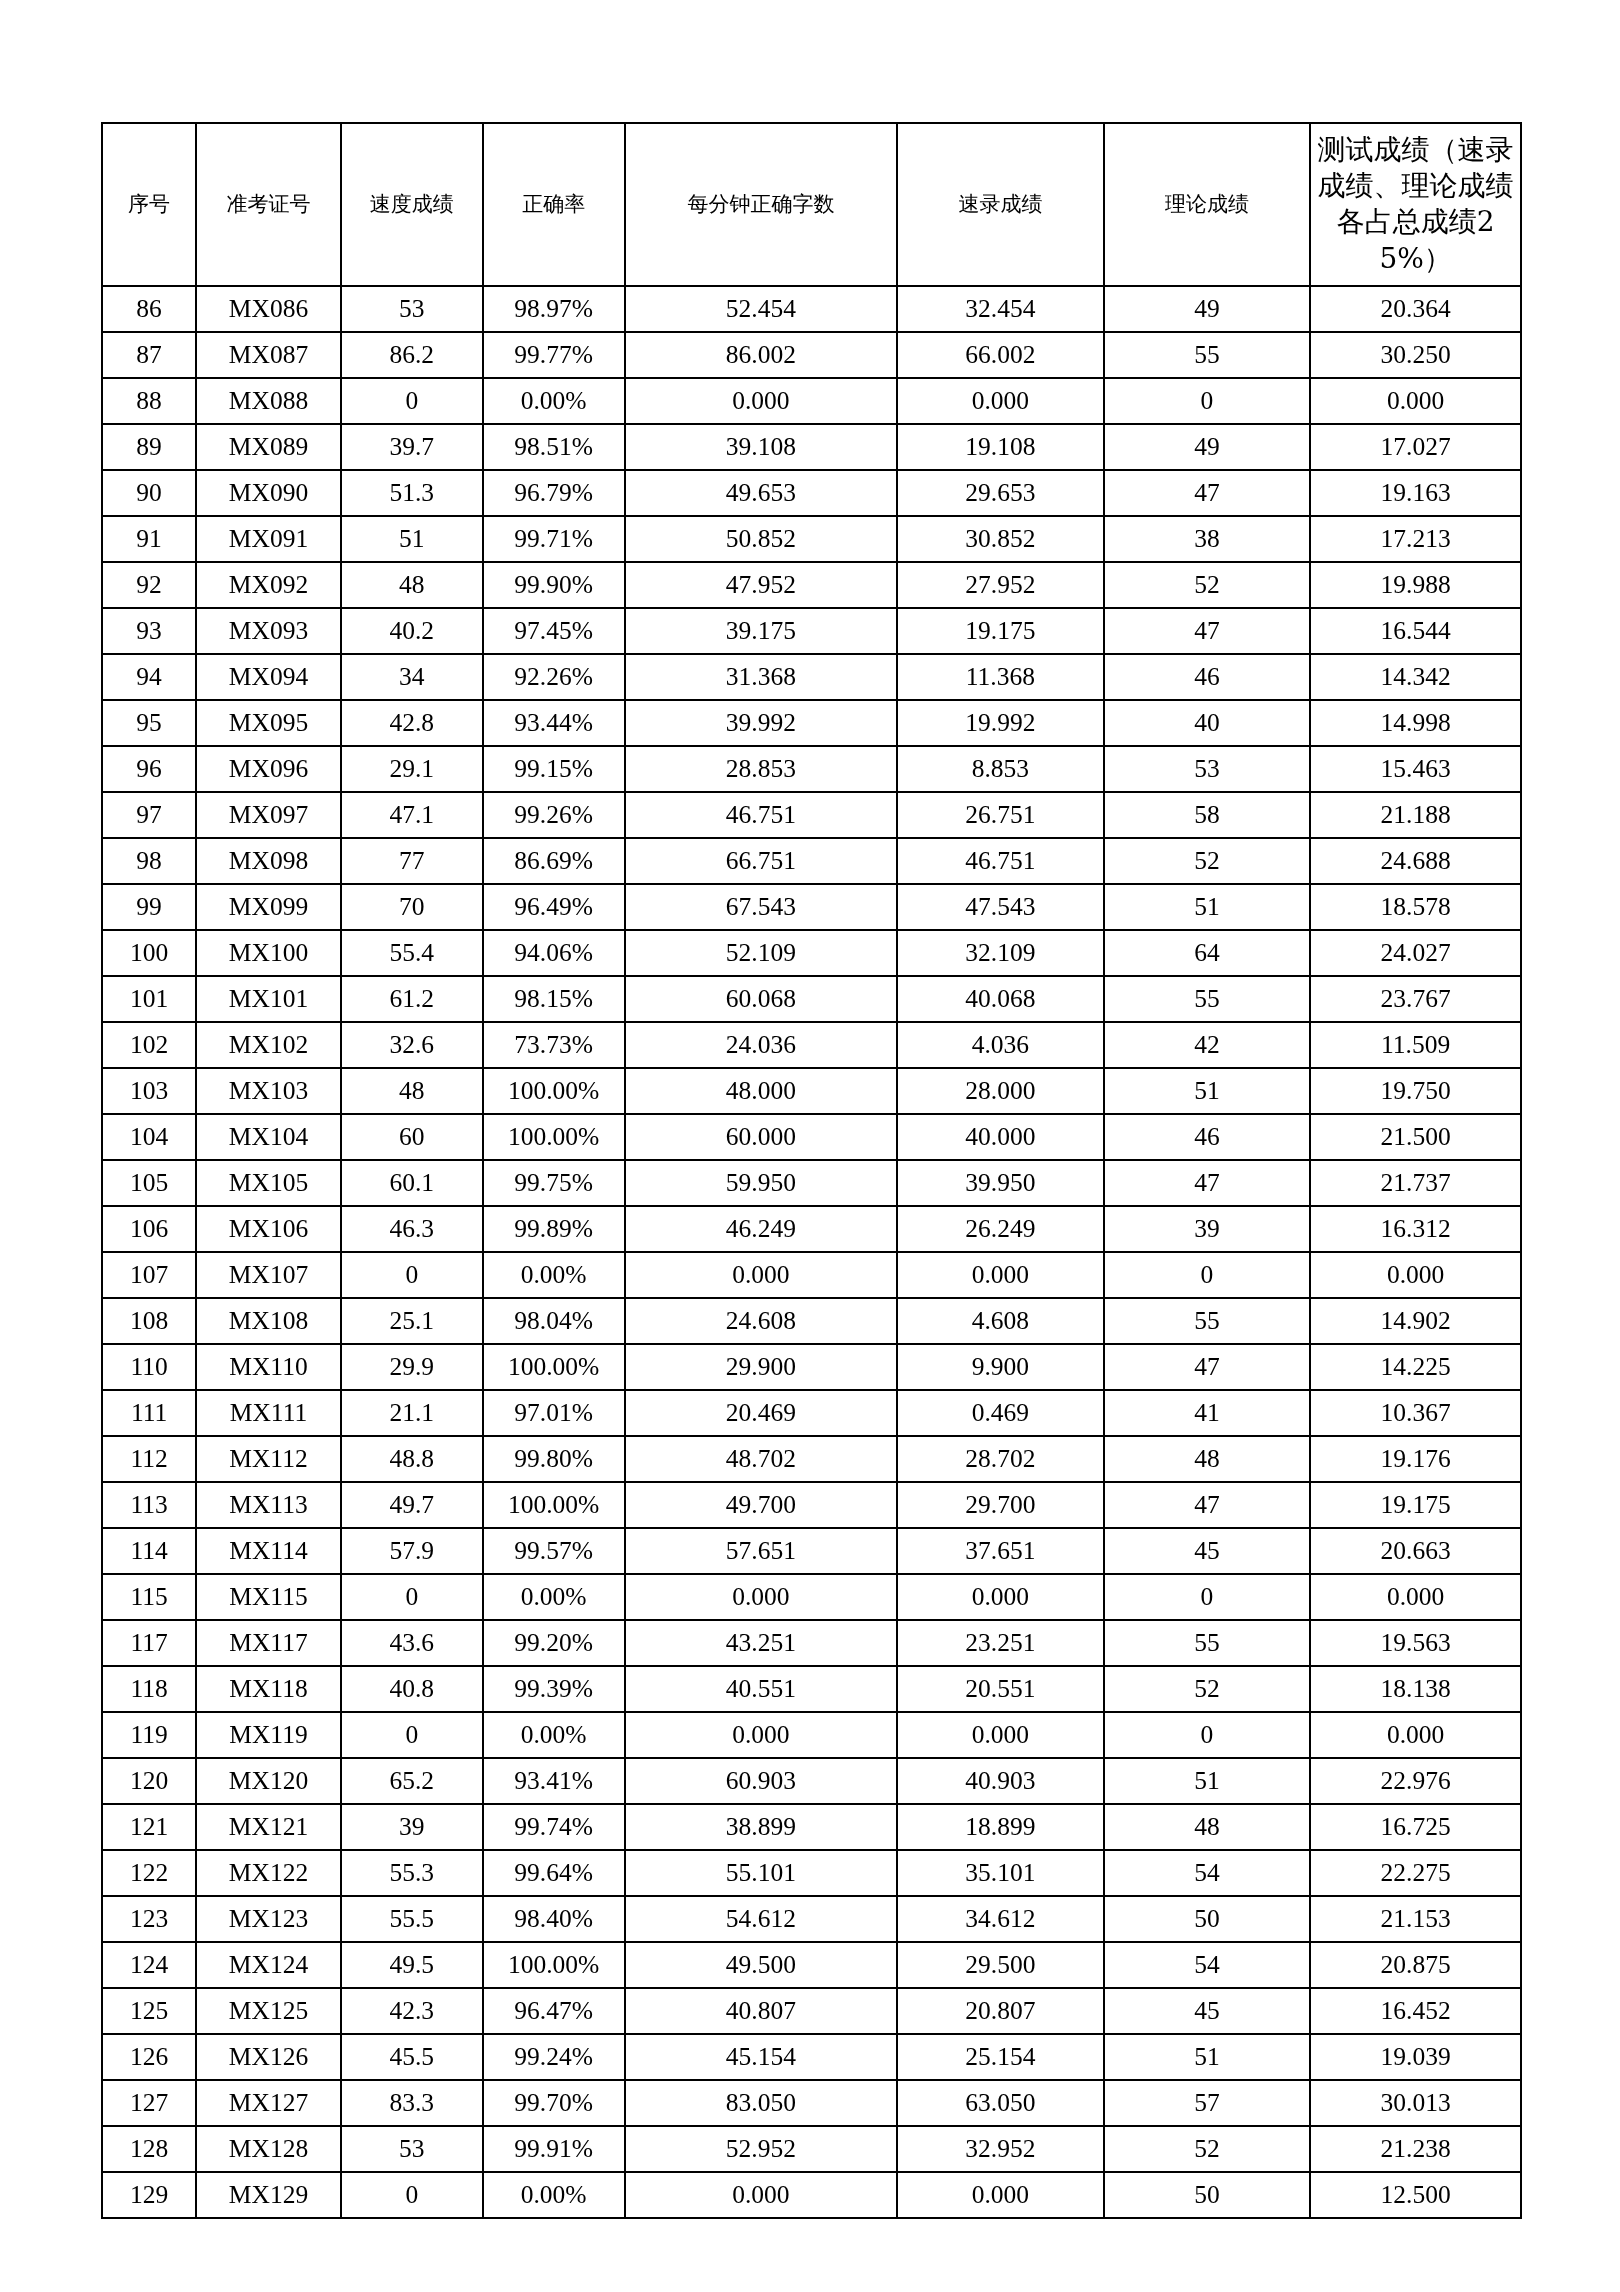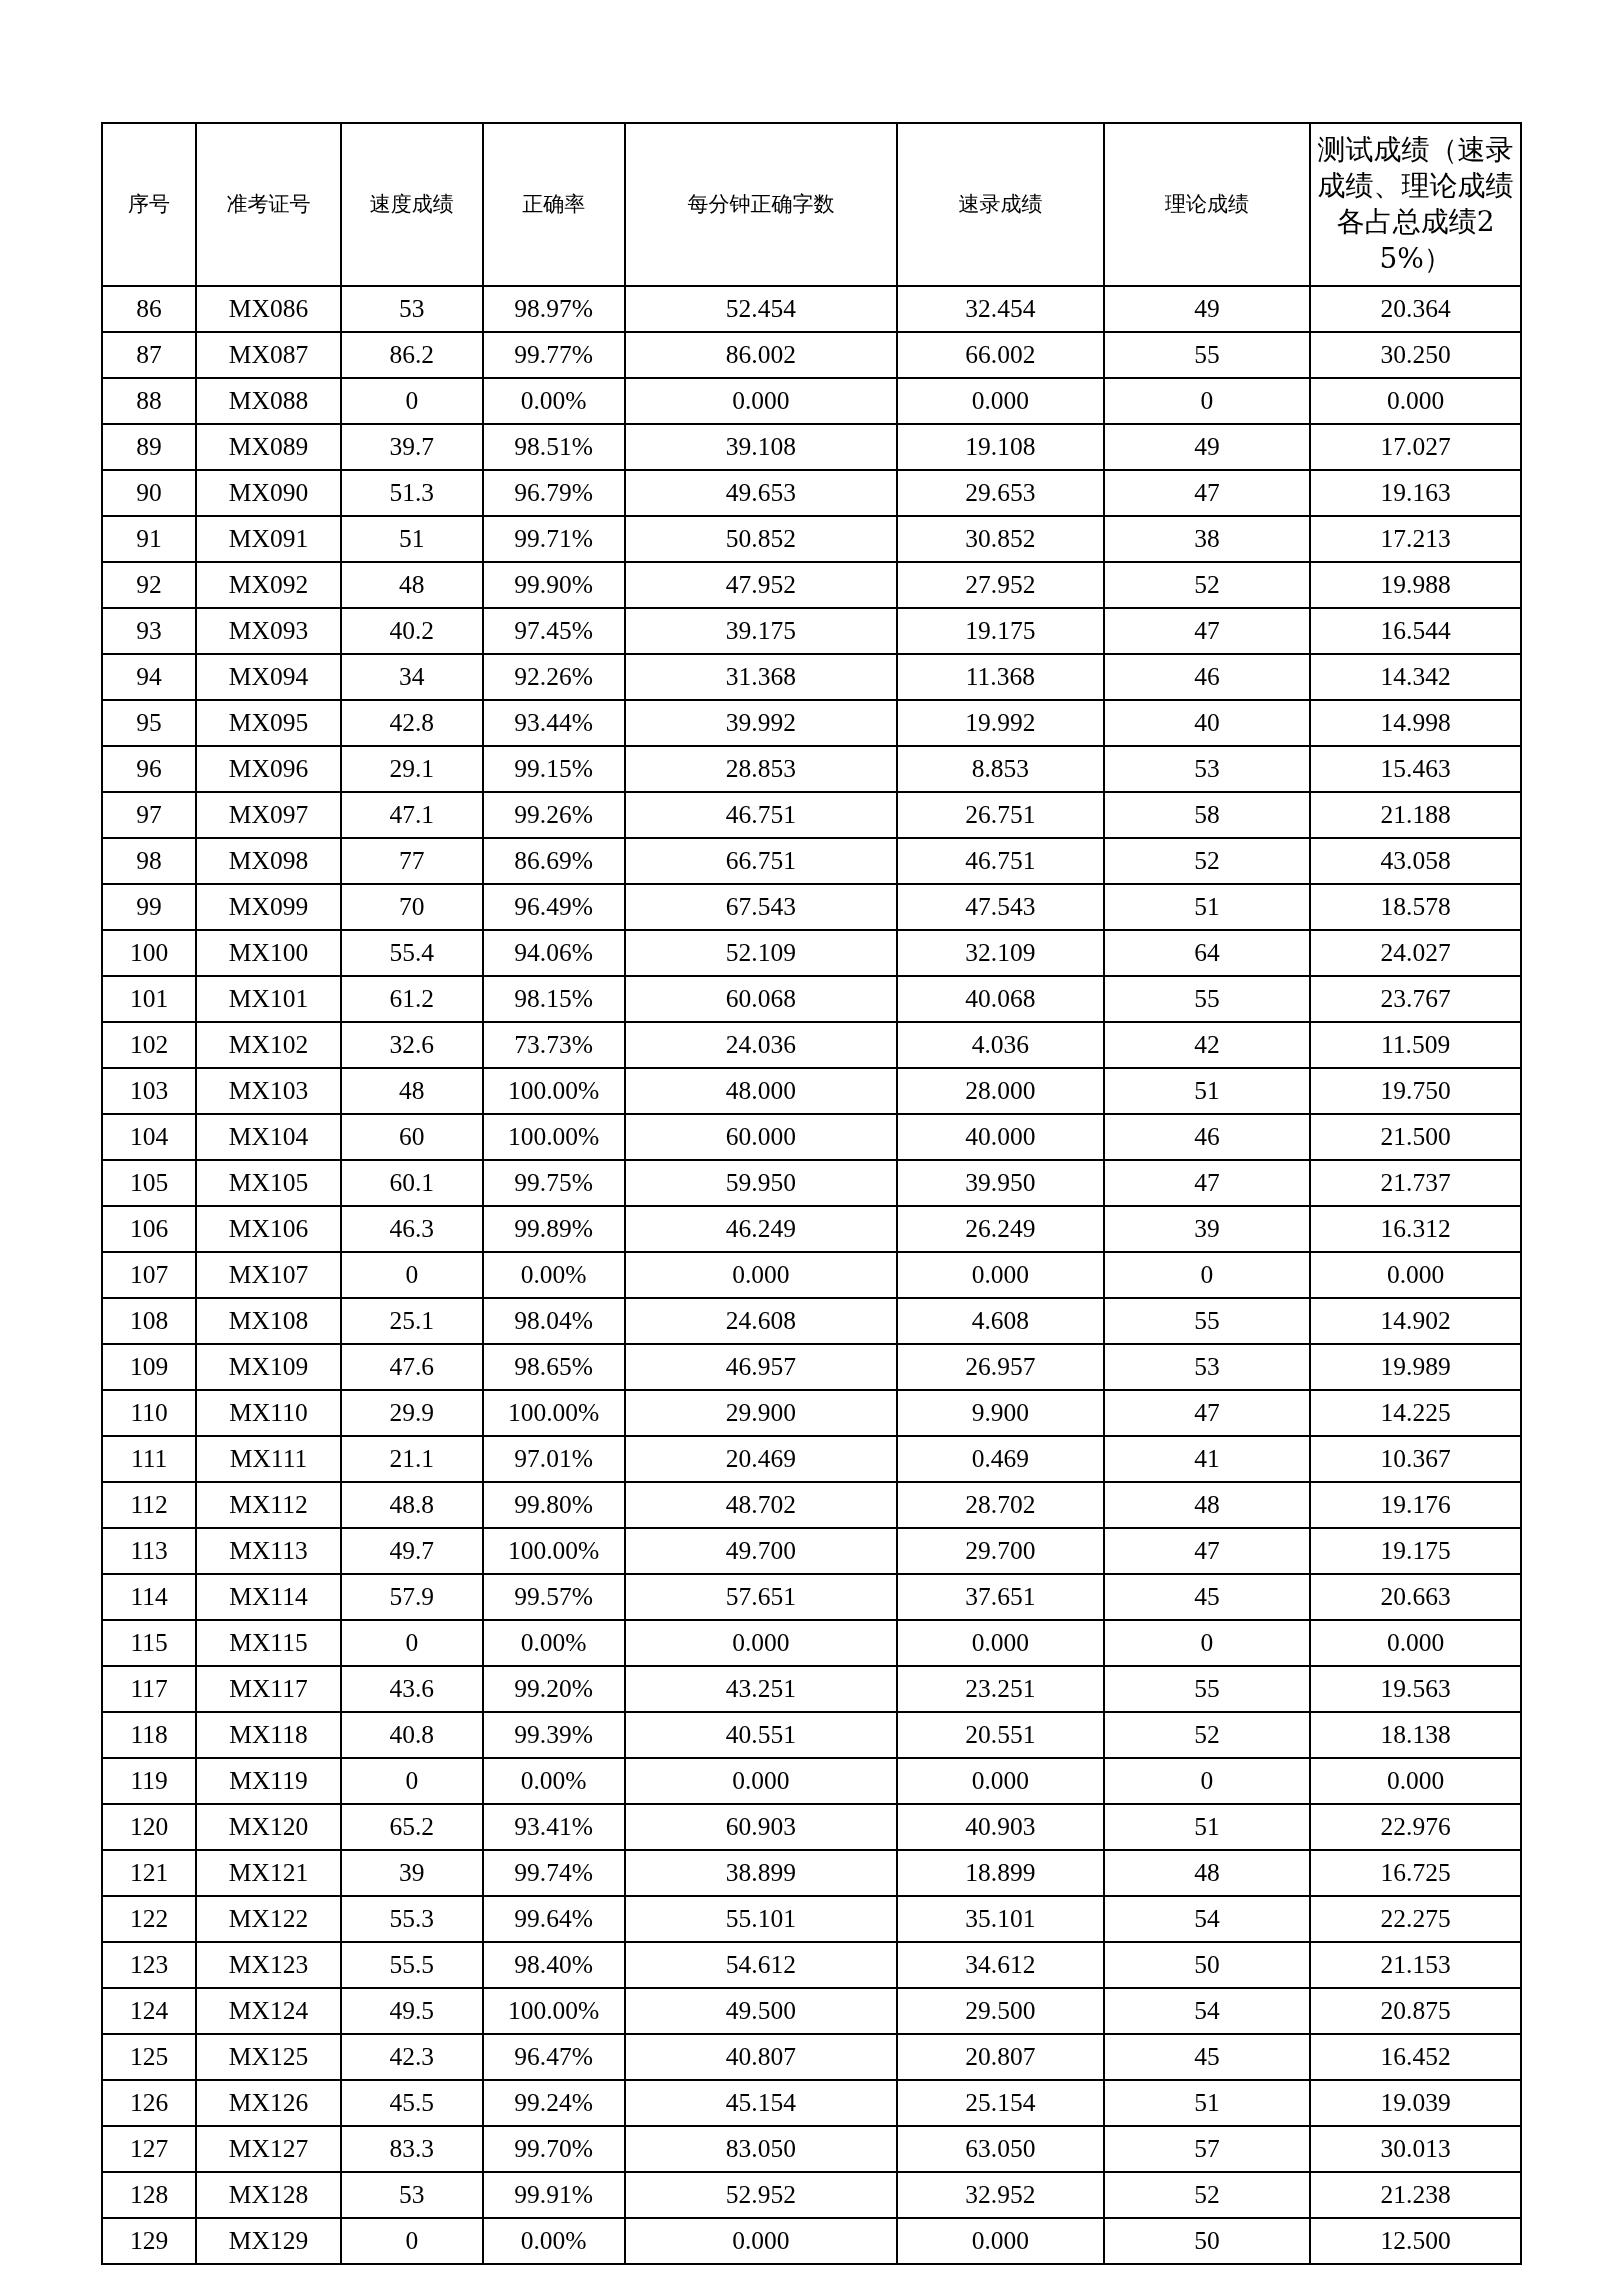--- a/index.html
+++ b/index.html
@@ -222,21 +222,21 @@
             <td>21.188</td>
           </tr>
           <tr>
             <td>98</td>
             <td>MX098</td>
             <td>77</td>
             <td>86.69%</td>
             <td>66.751</td>
             <td>46.751</td>
             <td>52</td>
-            <td>43.058</td>
+            <td>24.688</td>
           </tr>
           <tr>
             <td>99</td>
             <td>MX099</td>
             <td>70</td>
             <td>96.49%</td>
             <td>67.543</td>
             <td>47.543</td>
             <td>51</td>
             <td>18.578</td>
@@ -325,30 +325,20 @@
             <td>108</td>
             <td>MX108</td>
             <td>25.1</td>
             <td>98.04%</td>
             <td>24.608</td>
             <td>4.608</td>
             <td>55</td>
             <td>14.902</td>
           </tr>
           <tr>
-            <td>109</td>
-            <td>MX109</td>
-            <td>47.6</td>
-            <td>98.65%</td>
-            <td>46.957</td>
-            <td>26.957</td>
-            <td>53</td>
-            <td>19.989</td>
-          </tr>
-          <tr>
             <td>110</td>
             <td>MX110</td>
             <td>29.9</td>
             <td>100.00%</td>
             <td>29.900</td>
             <td>9.900</td>
             <td>47</td>
             <td>14.225</td>
           </tr>
           <tr>

